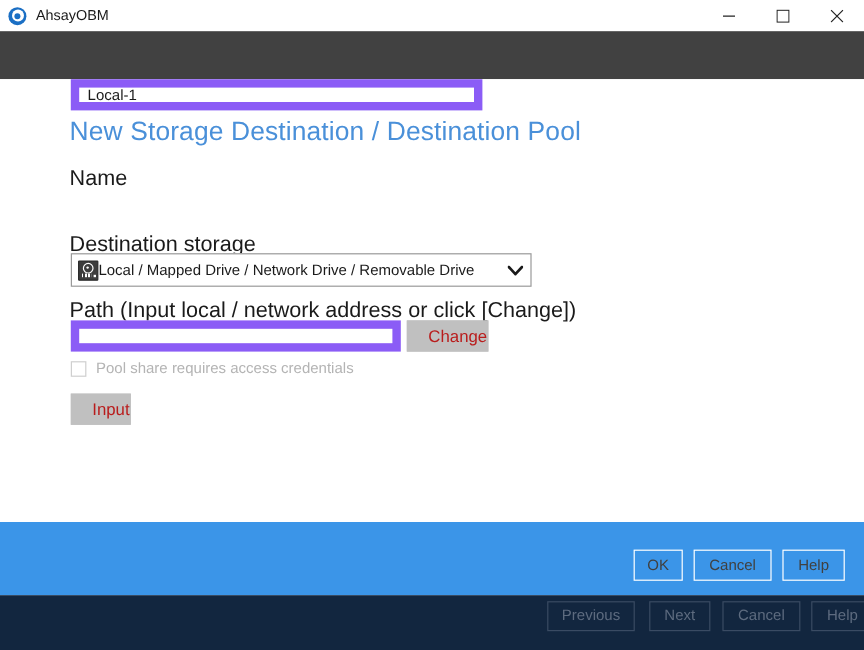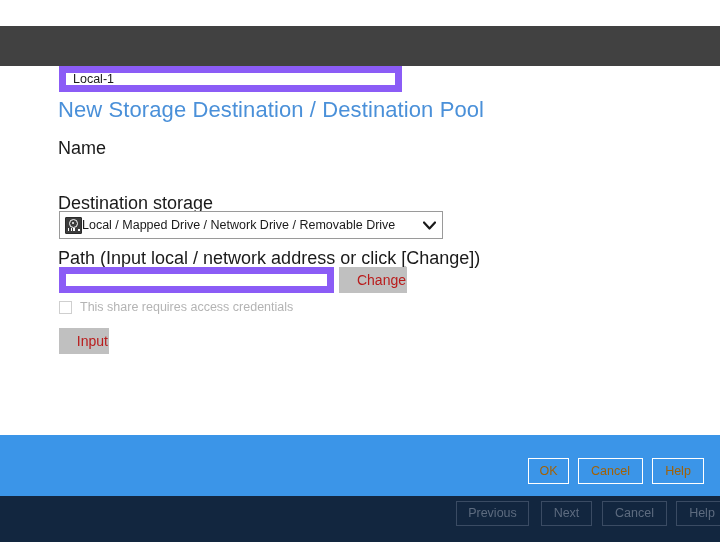--- a/index.html
+++ b/index.html
@@ -258,21 +258,21 @@
     width: 720px; height: 61px;
     background: #3b95e8;
   }
   .blue-btn {
     position: absolute;
     box-sizing: border-box;
     top: 458px;
     height: 26px;
     border: 1px solid #ffffff;
     background: transparent;
-    color: #a16207;
+    color: #404040;
     font-family: "Liberation Sans", sans-serif;
     font-size: 12.5px;
     text-align: center;
     line-height: 24px;
     cursor: default;
     padding: 0;
   }
   #ok-btn     { left: 528px; width: 41px; }
   #cancel-btn { left: 578px; width: 65px; }
   #help-btn   { left: 652px; width: 52px; }
@@ -303,20 +303,44 @@
   #prev-wbtn   { left: 432px; width: 73px; }
   #next-wbtn   { left: 517px; width: 51px; }
   #cancel-wbtn { left: 578px; width: 65px; }
   #help-wbtn   { left: 652px; width: 52px; }
 </style>
 </head>
 <body>
 
 <div class="app">
 
+  <div class="titlebar">
+    <div class="titlebar-left">
+      <div class="app-logo"></div>
+      <div class="app-title">AhsayOBM</div>
+    </div>
+    <div class="win-controls">
+      <div class="win-btn">
+        <svg width="11" height="11" viewBox="0 0 11 11">
+          <line x1="0.5" y1="5.5" x2="10.5" y2="5.5" stroke="#222" stroke-width="1"></line>
+        </svg>
+      </div>
+      <div class="win-btn">
+        <svg width="11" height="11" viewBox="0 0 11 11">
+          <rect x="0.5" y="0.5" width="10" height="10" fill="none" stroke="#222" stroke-width="1"></rect>
+        </svg>
+      </div>
+      <div class="win-btn">
+        <svg width="11" height="11" viewBox="0 0 11 11">
+          <line x1="0.5" y1="0.5" x2="10.5" y2="10.5" stroke="#222" stroke-width="1"></line>
+          <line x1="10.5" y1="0.5" x2="0.5" y2="10.5" stroke="#222" stroke-width="1"></line>
+        </svg>
+      </div>
+    </div>
+  </div>
 
   <div class="header-strip"></div>
 
   <div class="content">
 
     <div class="page-title">New Storage Destination / Destination Pool</div>
 
     <div class="field-label" id="name-label">Name</div>
     <input class="text-input" id="name-input" type="text" value="Local-1" style="">
 
@@ -334,21 +358,21 @@
         </svg>
       </span>
     </div>
 
     <div class="field-label" id="path-label">Path (Input local / network address or click [Change])</div>
     <input class="text-input" id="path-input" type="text" value="" style="">
     <button class="btn-gray" id="change-btn">Change</button>
 
     <div class="check-row">
       <span class="checkbox"></span>
-      <span class="check-label">This share requires access credentials</span>
+      <span class="check-label">Pool share requires access credentials</span>
     </div>
 
     <button class="btn-gray" id="test-btn">Input</button>
   </div>
 
   <div class="blue-bar"></div>
   <button class="blue-btn" id="ok-btn">OK</button>
   <button class="blue-btn" id="cancel-btn">Cancel</button>
   <button class="blue-btn" id="help-btn">Help</button>
 

